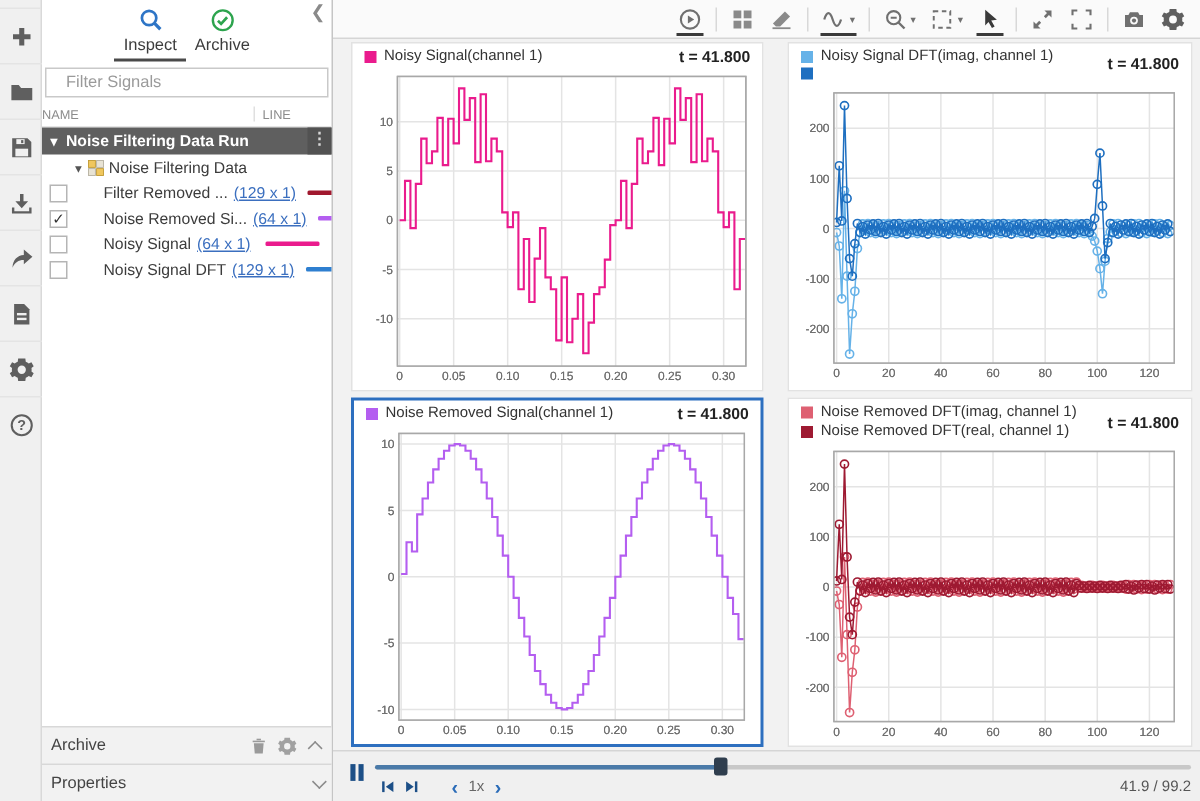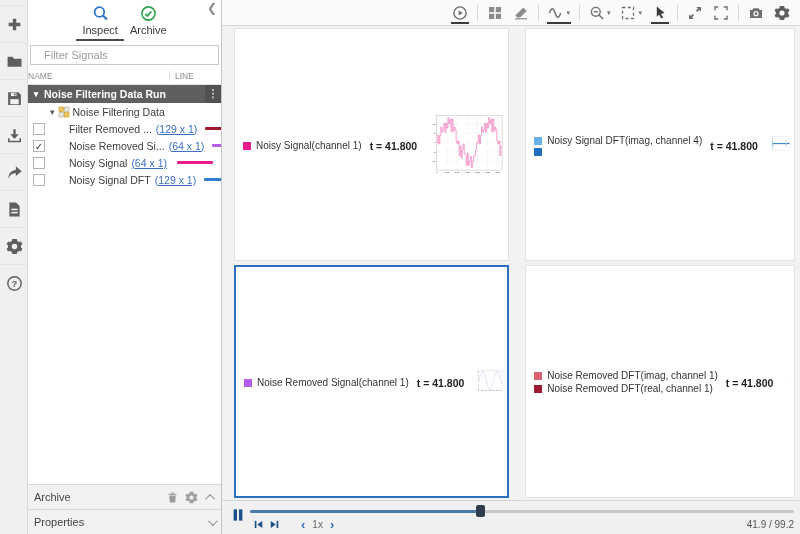--- a/index.html
+++ b/index.html
@@ -49,21 +49,21 @@
   
   .main { flex:1; display:flex; flex-direction:column; background:#f2f2f2; }
   .toolbar { height:26px; background:#fafafa; border-bottom:1px solid #d5d5d5; display:flex; align-items:center; justify-content:flex-end; padding-right:6px; gap:2px; }
   .tb { height:24px; display:flex; align-items:center; justify-content:center; padding:0 4px; cursor:pointer; position:relative; }
   .tb svg { width:16px; height:16px; }
   .tb.active::after { content:""; position:absolute; left:3px; right:3px; bottom:1px; height:2px; background:#3a3a3a; }
   .tb .dd { font-size:7px; color:#707070; margin-left:2px; }
   .tb-sep { width:1px; height:16px; background:#d8d8d8; margin:0 3px; }
 
   .grid2 { flex:1; display:grid; grid-template-columns:1.02fr 1fr; grid-template-rows:1fr 1fr; gap:4px 16px; padding:2px 5px 2px 12px; }
-  .tile { background:#fff; border:1px solid #e2e2e2; display:flex; cursor:pointer; }
+  .tile { background:#fff; border:1px solid #e2e2e2; display:flex; flex-direction:column; cursor:pointer; }
   .tile.selected { border:2px solid #2d6fbf; }
   .tile-head { display:flex; align-items:center; padding:3px 8px 1px 8px; }
   .legend { flex:1; display:flex; flex-direction:column; justify-content:center; gap:1px; }
   .leg-item { display:flex; align-items:center; gap:5px; font-size:10px; color:#333; line-height:12px; }
   .leg-sw { width:8px; height:8px; flex:none; }
   .t-label { font-size:10.5px; font-weight:bold; color:#222; white-space:nowrap; margin-left:8px; }
   .plot-body { flex:1; position:relative; margin:1px 4px 2px 4px; }
   .plot-body svg { position:absolute; inset:0; width:100%; height:100%; }
 
   
@@ -478,21 +478,21 @@
               </g>
               <rect x="26" y="5" width="232.1875" height="193" fill="none" stroke="#a8a8a8" stroke-width="1"></rect>
             </svg>
           </div>
       </div>
       <div class="tile">
         <div class="tile-head">
           <div class="legend">
               <div class="leg-item">
                 <span class="leg-sw" style="background: rgb(102, 178, 232);"></span>
-                <span>Noisy Signal DFT(imag, channel 4)</span>
+                <span>Noisy Signal DFT(imag, channel 1)</span>
               </div>
               <div class="leg-item">
                 <span class="leg-sw" style="background: rgb(30, 111, 192);"></span>
               </div>
             </div>
           <span class="t-label">t = 41.800</span>
         </div>
         <div class="plot-body">
             <svg viewBox="0 0 259.796875 199">
               <rect x="26" y="5" width="226.796875" height="180" fill="#ffffff"></rect>

